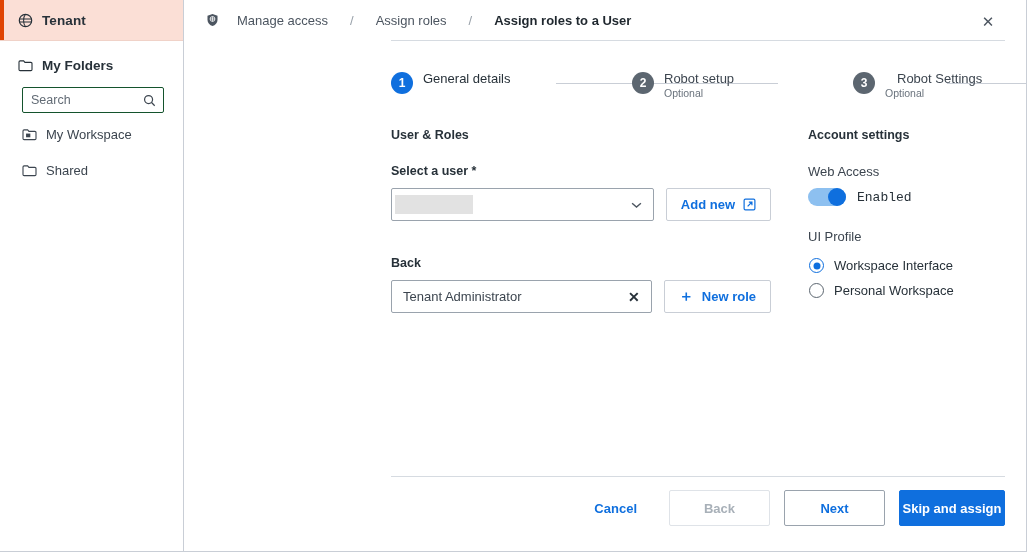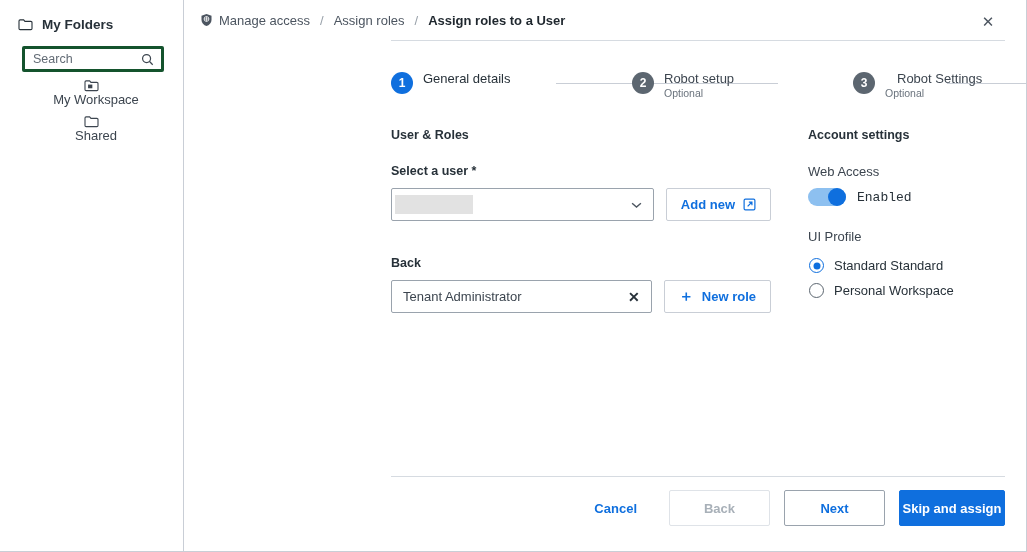--- a/index.html
+++ b/index.html
@@ -59,21 +59,21 @@
     margin-top: 6px;
   }
   .myfolders-label {
     font-size: 13.5px; font-weight: bold; color: #273139;
     margin-left: 9px;
   }
 
   .search-wrap {
     margin: 4px 18px 0 22px;
     height: 26px;
-    border: 3px solid #14532d;
+    border: 1px solid #14532d;
     border-radius: 2px;
     display: flex; align-items: center;
     padding: 0 7px 0 8px;
     background: #fff;
     width: 142px;
     gap: 34px;
   }
   .search-input {
     border: none; outline: none;
     flex: 1;
@@ -83,41 +83,40 @@
     background: transparent;
     min-width: 0;
   }
   .search-input::placeholder { color: #626b75; }
 
   .nav-item {
     display: flex; align-items: center;
     padding: 0 22px;
     height: 29px;
     margin-top: 7px;
-    flex-direction: column;
   }
   .nav-item .nav-label {
     font-size: 13px; color: #3c454f; margin-left: 9px;
   }
 
   
   .main {
     flex: 1;
     position: relative;
     height: 100%;
     background: #fff;
   }
 
   .breadcrumb {
     display: flex;
     align-items: center;
     height: 40px;
-    padding-left: 16px;
+    padding-left: 22px;
     font-size: 13px;
-    gap: 0px;
+    gap: 12px;
   }
   .bc-shield { margin-right: 6px; display: inline-flex; }
   .bc-link { color: #4c5560; font-size: 13px; }
   .bc-sep { color: #98a0a9; margin: 0 10px; font-size: 13px; }
   .bc-current { color: #1f272e; font-weight: bold; font-size: 13px; }
 
   .close-btn {
     position: absolute;
     right: 28px; top: 11px;
     width: 20px; height: 20px;
@@ -331,20 +330,30 @@
     color: #ffffff;
   }
 </style>
 </head>
 <body>
 
 <div class="app">
 
   <aside class="sidebar">
 
+    <div class="tenant-row">
+      <span class="ic">
+        <svg width="15" height="15" viewBox="0 0 16 16">
+          <circle cx="8" cy="8" r="6.6" fill="none" stroke="#273139" stroke-width="1.3"></circle>
+          <path d="M8 1.4 C5.3 4 5.3 12 8 14.6" fill="none" stroke="#273139" stroke-width="1.1"></path>
+          <path d="M2 6.4 L14 6.4 M2 9.6 L14 9.6" stroke="#273139" stroke-width="1.1"></path>
+        </svg>
+      </span>
+      <span class="tenant-label">Tenant</span>
+    </div>
 
     <div class="myfolders-row">
       <span class="ic">
         <svg width="15" height="13" viewBox="0 0 16 14">
           <path d="M1 3.2 A1.2 1.2 0 0 1 2.2 2 H6 L7.4 3.6 H13.8 A1.2 1.2 0 0 1 15 4.8 V11.3 A1.2 1.2 0 0 1 13.8 12.5 H2.2 A1.2 1.2 0 0 1 1 11.3 Z" fill="none" stroke="#273139" stroke-width="1.2"></path>
         </svg>
       </span>
       <span class="myfolders-label">My Folders</span>
     </div>
 
@@ -473,21 +482,21 @@
         <div class="toggle-row">
           <div class="toggle">
             <span class="knob"></span>
           </div>
           <span class="toggle-label">Enabled</span>
         </div>
 
         <div class="block-label">UI Profile</div>
         <div class="radio-row">
           <span class="radio checked"></span>
-          <span class="radio-label">Standard Standard</span>
+          <span class="radio-label">Workspace Interface</span>
         </div>
         <div class="radio-row">
           <span class="radio"></span>
           <span class="radio-label">Personal Workspace</span>
         </div>
       </div>
     </div>
 
     <div class="hr-bottom"></div>
 

